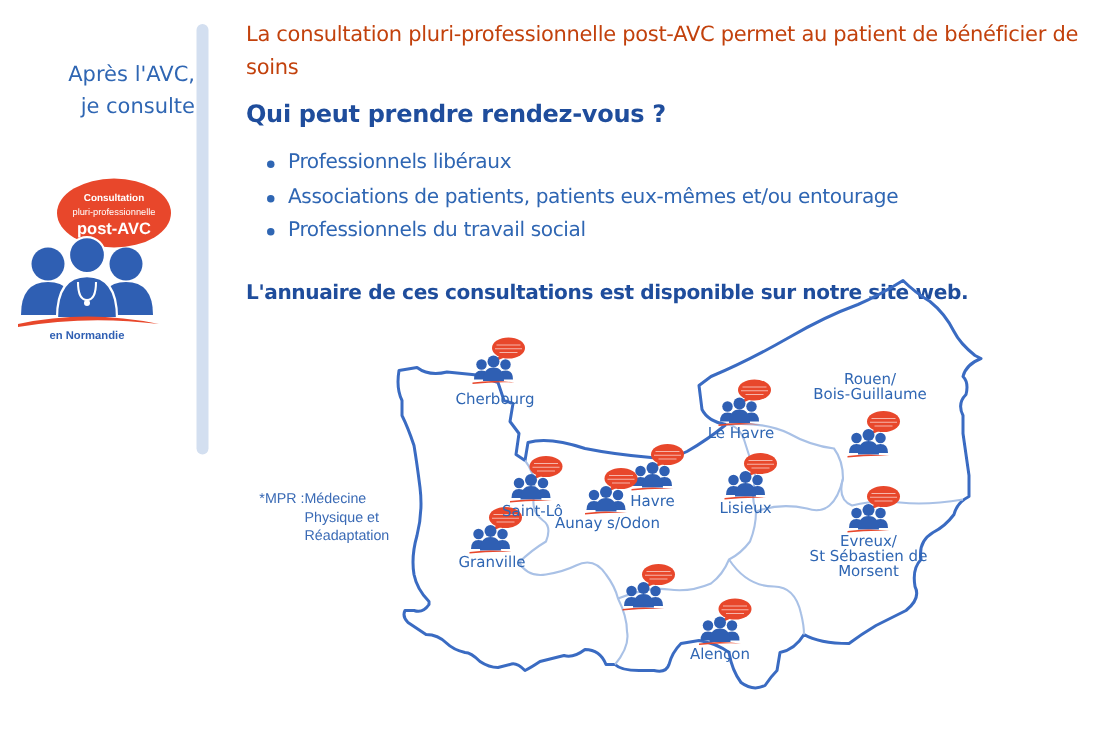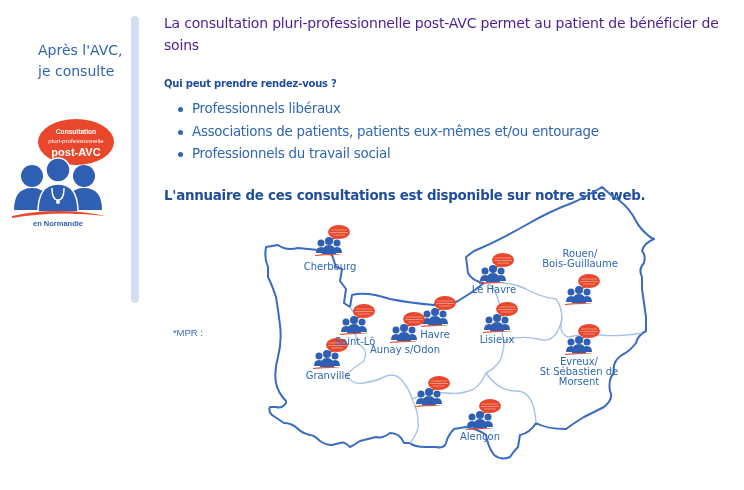--- a/index.html
+++ b/index.html
@@ -1,42 +1,41 @@
 <!DOCTYPE html>
 <html><head>
   <meta charset="utf-8">
   <style>
     * { box-sizing: border-box; margin: 0; padding: 0; }
     html, body { width: 744px; height: 490px; background: #ffffff; overflow: hidden; }
     body { position: relative; font-family: "Liberation Sans", "DejaVu Sans", sans-serif; color: #2f5ea8; }
 
     .sidebar-title {
       position: absolute; left: 0; top: 40px; width: 130px;
-      text-align: left; font-size: 14px; line-height: 21px; color: #2f66b3;
-      font-family: "DejaVu Sans", sans-serif;
-      padding-left: 38px;
+      text-align: right; font-size: 14px; line-height: 21px; color: #2f66b3;
+      font-family: "DejaVu Sans", sans-serif;
     }
 
     .logo { position: absolute; left: 10px; top: 118px; width: 110px; height: 112px; }
 
     .vbar {
       position: absolute; left: 131px; top: 16px; width: 8px; height: 287px;
       background: #d3dff0; border-radius: 4px;
     }
 
     .intro {
       position: absolute; left: 164px; top: 12px; width: 570px;
-      font-size: 14px; line-height: 22px; color: #4c1d95;
+      font-size: 14px; line-height: 22px; color: #c2410c;
       font-family: "DejaVu Sans", sans-serif;
       letter-spacing: -0.2px;
     }
 
     .section-title {
-      position: absolute; left: 164px; top: 78px;
-      font-size: 10px; font-weight: bold; color: #1f4d9c;
+      position: absolute; left: 164px; top: 66px;
+      font-size: 16px; font-weight: bold; color: #1f4d9c;
       font-family: "DejaVu Sans", sans-serif;
       letter-spacing: -0.2px;
     }
 
     .bullets {
       position: absolute; left: 176px; top: 98px; width: 560px; list-style: none;
       font-size: 13.4px; line-height: 22.5px; color: #2f66b3;
       font-family: "DejaVu Sans", sans-serif;
       letter-spacing: -0.25px;
     }
@@ -110,20 +109,25 @@
 <ul class="bullets">
   <li>Professionnels libéraux</li>
   <li>Associations de patients, patients eux-mêmes et/ou entourage</li>
   <li>Professionnels du travail social</li>
 </ul>
 
 <div class="directory-note">L'annuaire de ces consultations est disponible sur notre site web.</div>
 
 <div class="footnote">
   <div class="fn-key">*MPR :</div>
+  <div>
+    <div>Médecine</div>
+    <div>Physique et</div>
+    <div>Réadaptation</div>
+  </div>
 </div>
 
 <div class="map">
   <svg width="490" height="305" viewBox="0 0 490 305" style="position:absolute;left:0;top:0">
     <defs>
       <g id="mk">
         <ellipse cx="24" cy="7" rx="11" ry="7" fill="#e8472b"></ellipse>
         <path d="M18 12 L15 16 L22 13 Z" fill="#e8472b"></path>
         <line x1="16" y1="5" x2="32" y2="5" stroke="#fff" stroke-width="0.5" opacity="0.8"></line>
         <line x1="15" y1="7.5" x2="33" y2="7.5" stroke="#fff" stroke-width="0.5" opacity="0.8"></line>

